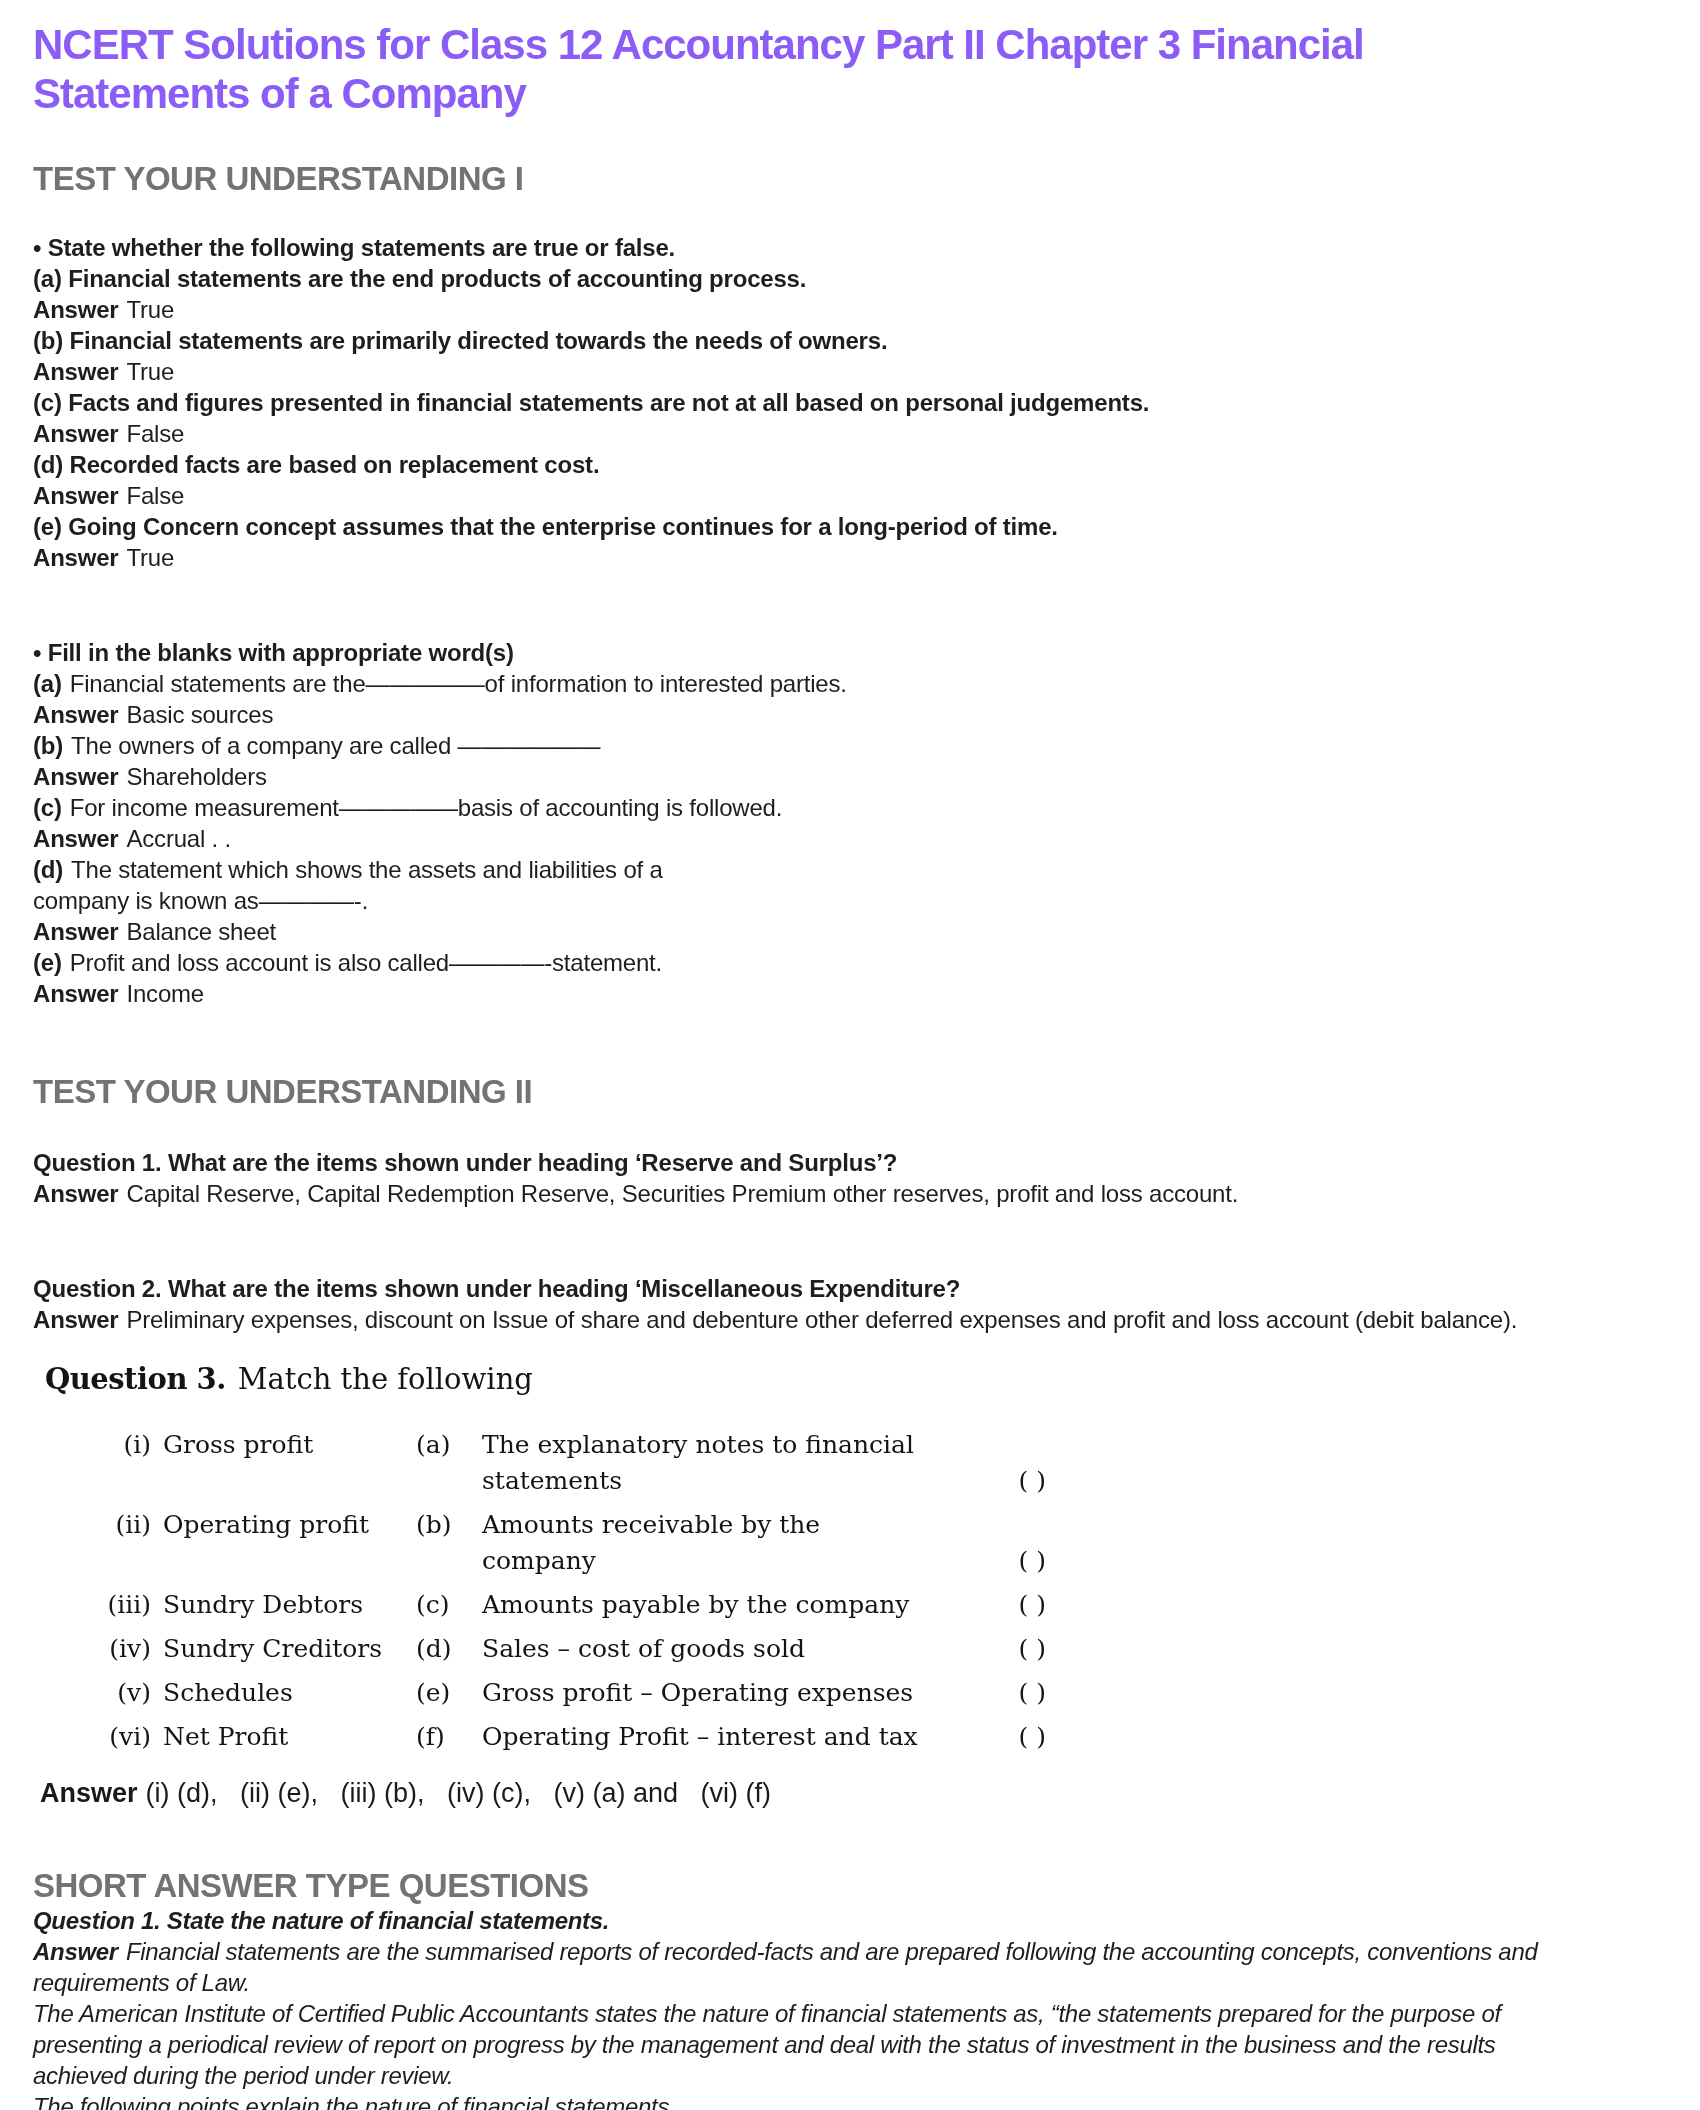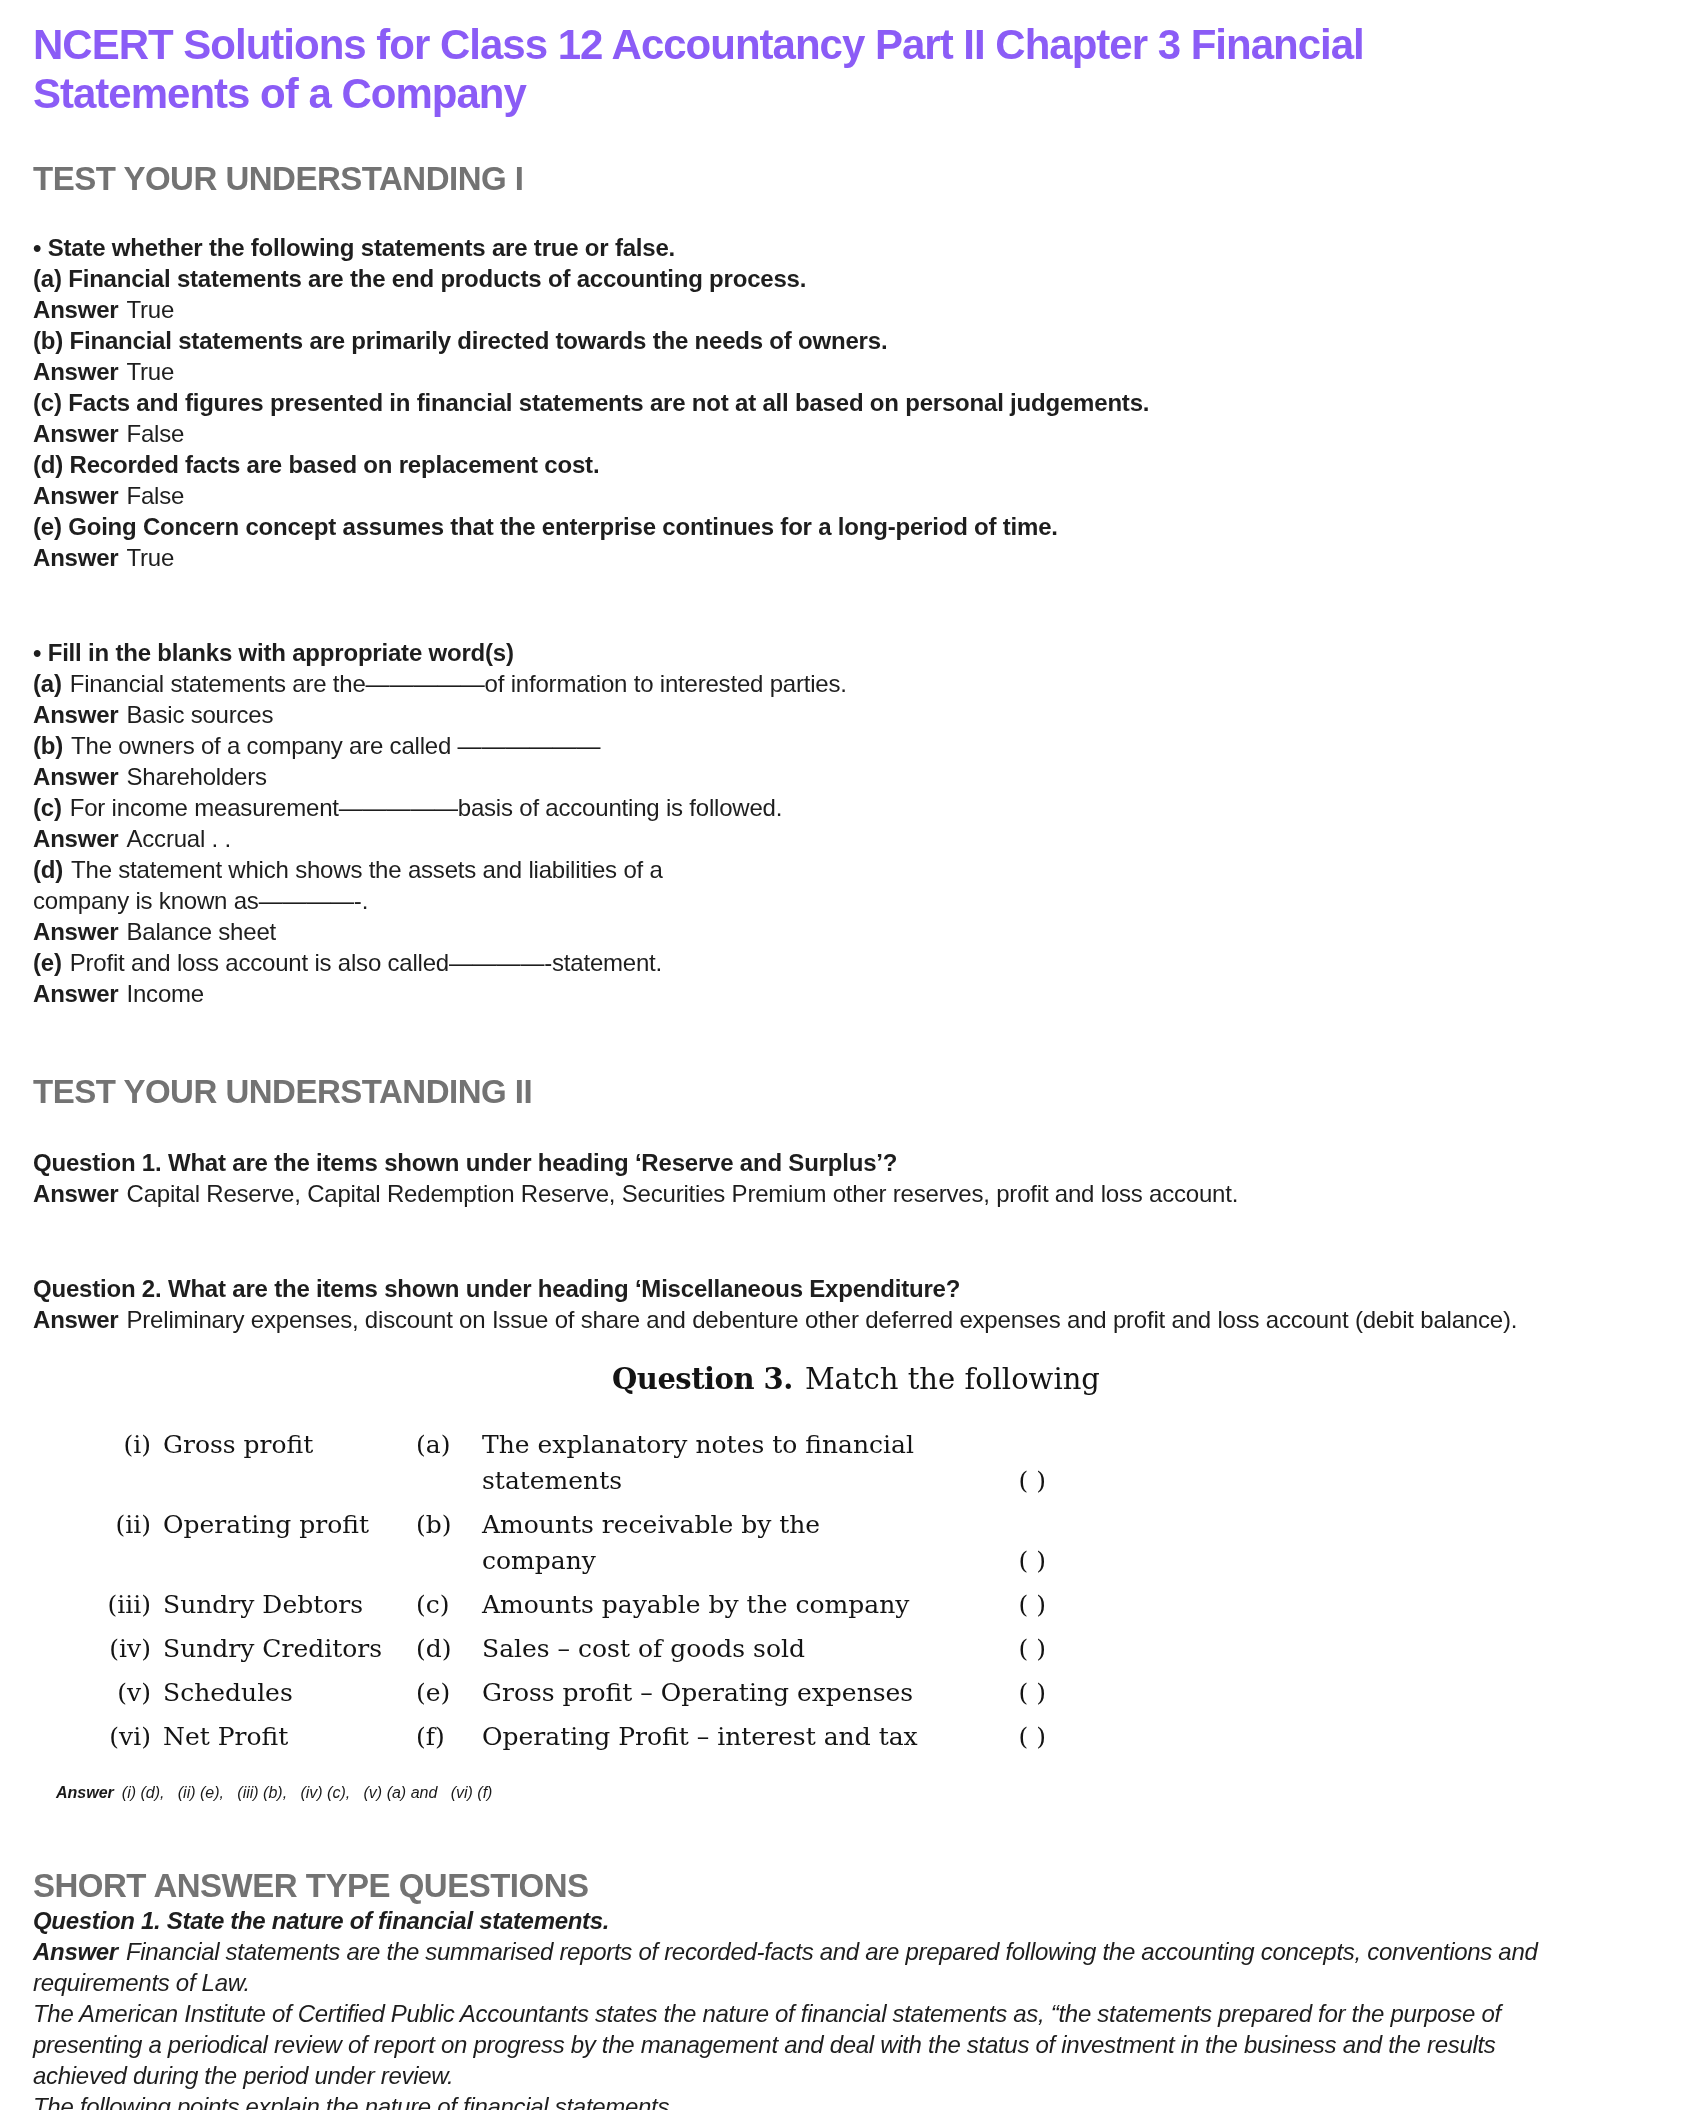--- a/index.html
+++ b/index.html
@@ -42,39 +42,39 @@
   .q-group{margin-top:36px;}
 
   
   .match{
     font-family:"DejaVu Serif",serif;
     color:#141414;
     margin-top:26px;
   }
   .match-heading{
     margin:0 0 0 12px;
-    font-size:29px;line-height:36px;text-align:center;
+    font-size:29px;line-height:36px;
   }
   .match-qlabel{font-weight:bold;letter-spacing:-0.5px;}
   .match-qtext{margin-left:12px;}
   .match-rows{margin-top:30px;padding-left:46px;}
   .match-row{
     display:flex;align-items:flex-start;
     font-size:25px;line-height:36px;
     margin-bottom:8px;
   }
   .m-num{width:72px;text-align:right;flex:none;}
   .m-term{width:253px;margin-left:12px;flex:none;}
   .m-letter{width:66px;flex:none;}
   .m-desc{width:524px;white-space:pre-line;flex:none;}
   .m-paren{width:40px;text-align:right;align-self:flex-end;flex:none;}
   .match-answer{
     font-family:"Liberation Sans",sans-serif;
-    font-size:16px;line-height:32px;
-    margin:22px 0 0 23px;color:#1a1a1a;font-style:italic;
+    font-size:27px;line-height:32px;
+    margin:22px 0 0 7px;color:#1a1a1a;
   }
   .prewrap{white-space:pre-wrap;}
 
   
   .para{
     font-size:24px;line-height:31px;letter-spacing:-0.3px;
     margin:0;white-space:pre-line;font-style:italic;
   }
 </style>
 </head>

